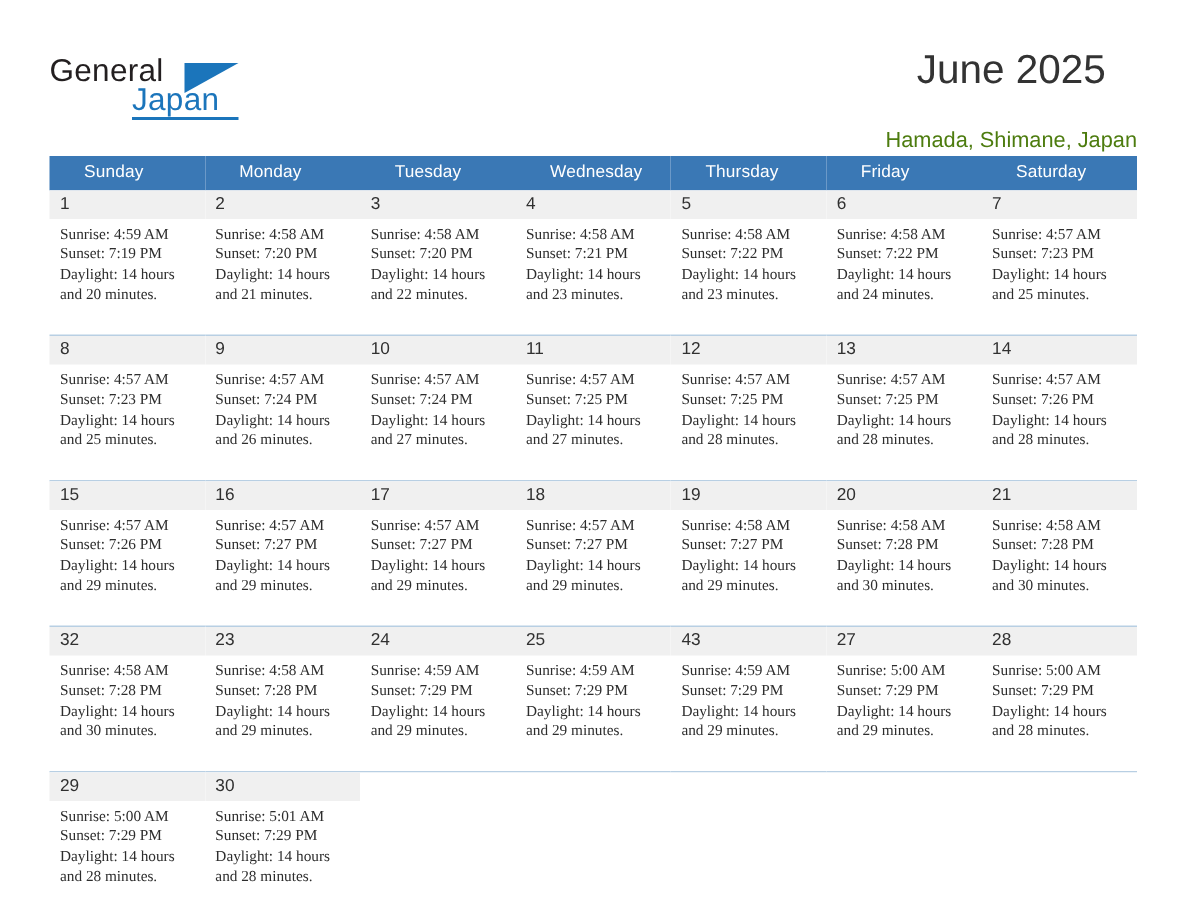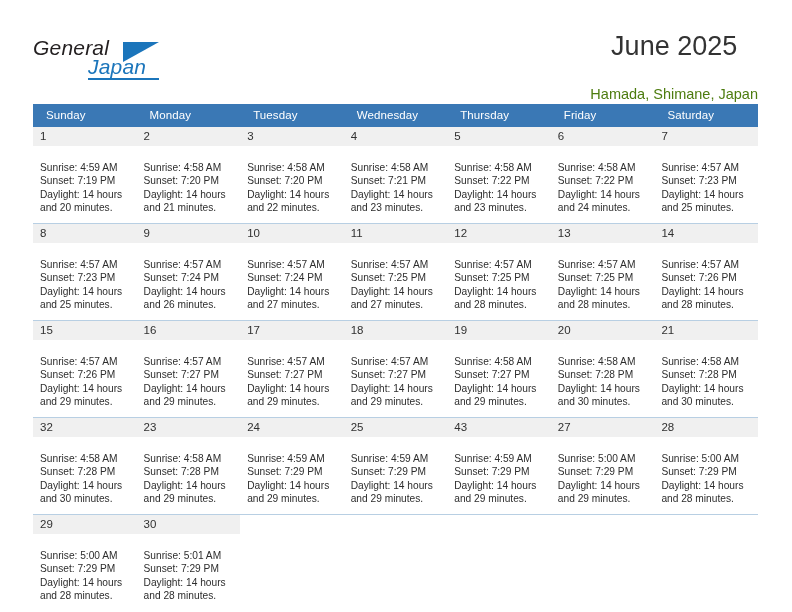--- a/index.html
+++ b/index.html
@@ -30,21 +30,20 @@
     width: 792px;
     height: 96px;
   }
 
   .logo {
     position: absolute;
     left: 33px;
     top: 36px;
     width: 180px;
     height: 50px;
-    font-style: italic;
   }
   .logo-general {
     position: absolute;
     left: 0;
     top: 0;
     font-size: 21px;
     letter-spacing: 0.2px;
     color: #231f20;
     font-family: "Liberation Sans", sans-serif;
   }
@@ -105,21 +104,21 @@
     border-collapse: collapse;
     table-layout: fixed;
   }
 
   .cal th {
     background: #3a78b5;
     color: #ffffff;
     font-size: 11.5px;
     font-weight: normal;
     text-align: left;
-    padding: 5px 0 6px 13px;
+    padding: 5px 0 6px 23px;
     height: 11px;
     border: none;
     letter-spacing: 0.1px;
   }
 
   .cal td {
     vertical-align: top;
     padding: 0;
     border: none;
     width: 103.57px;
@@ -140,21 +139,22 @@
   }
   .cell.filled .daynum {
     background: #f0f0f0;
     display: block;
     font-size: 11.5px;
     color: #303030;
     padding: 3px 0 4px 7px;
     line-height: 12px;
   }
   .cell .lines {
-    padding: 15px 7px 0 7px;
+    padding: 4px 7px 0 7px;
+    font-family: Liberation Serif, serif;
   }
   .cell .line {
     font-size: 10.2px;
     line-height: 13.4px;
     color: #2d2d2d;
     white-space: nowrap;
   }
 
   .spacer-row td {
     height: 12px;

